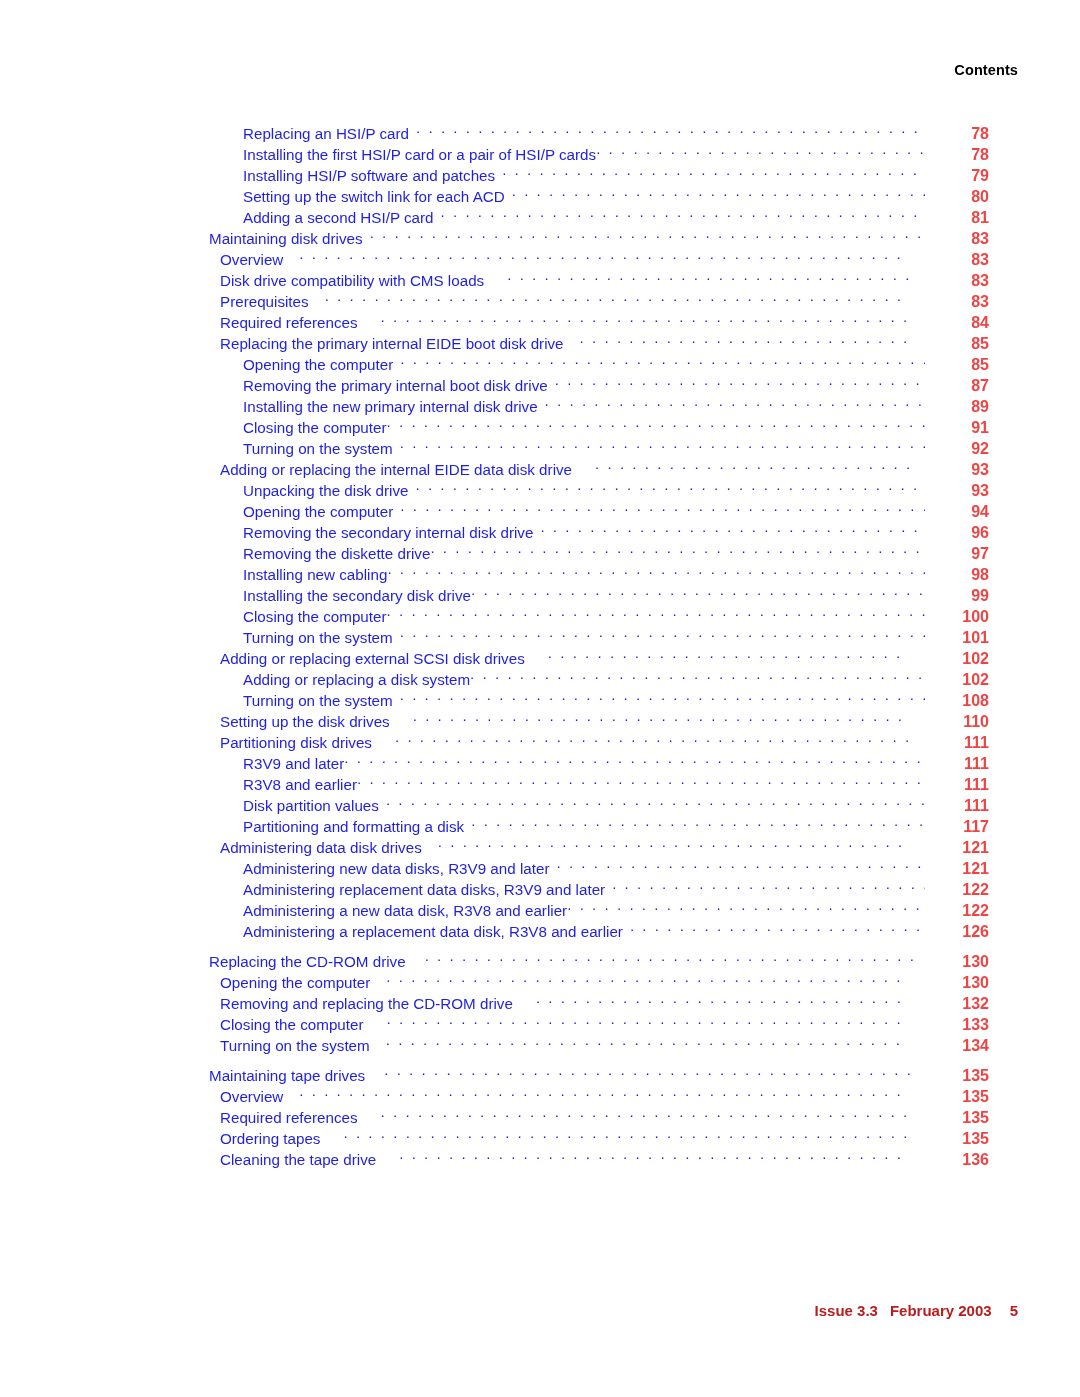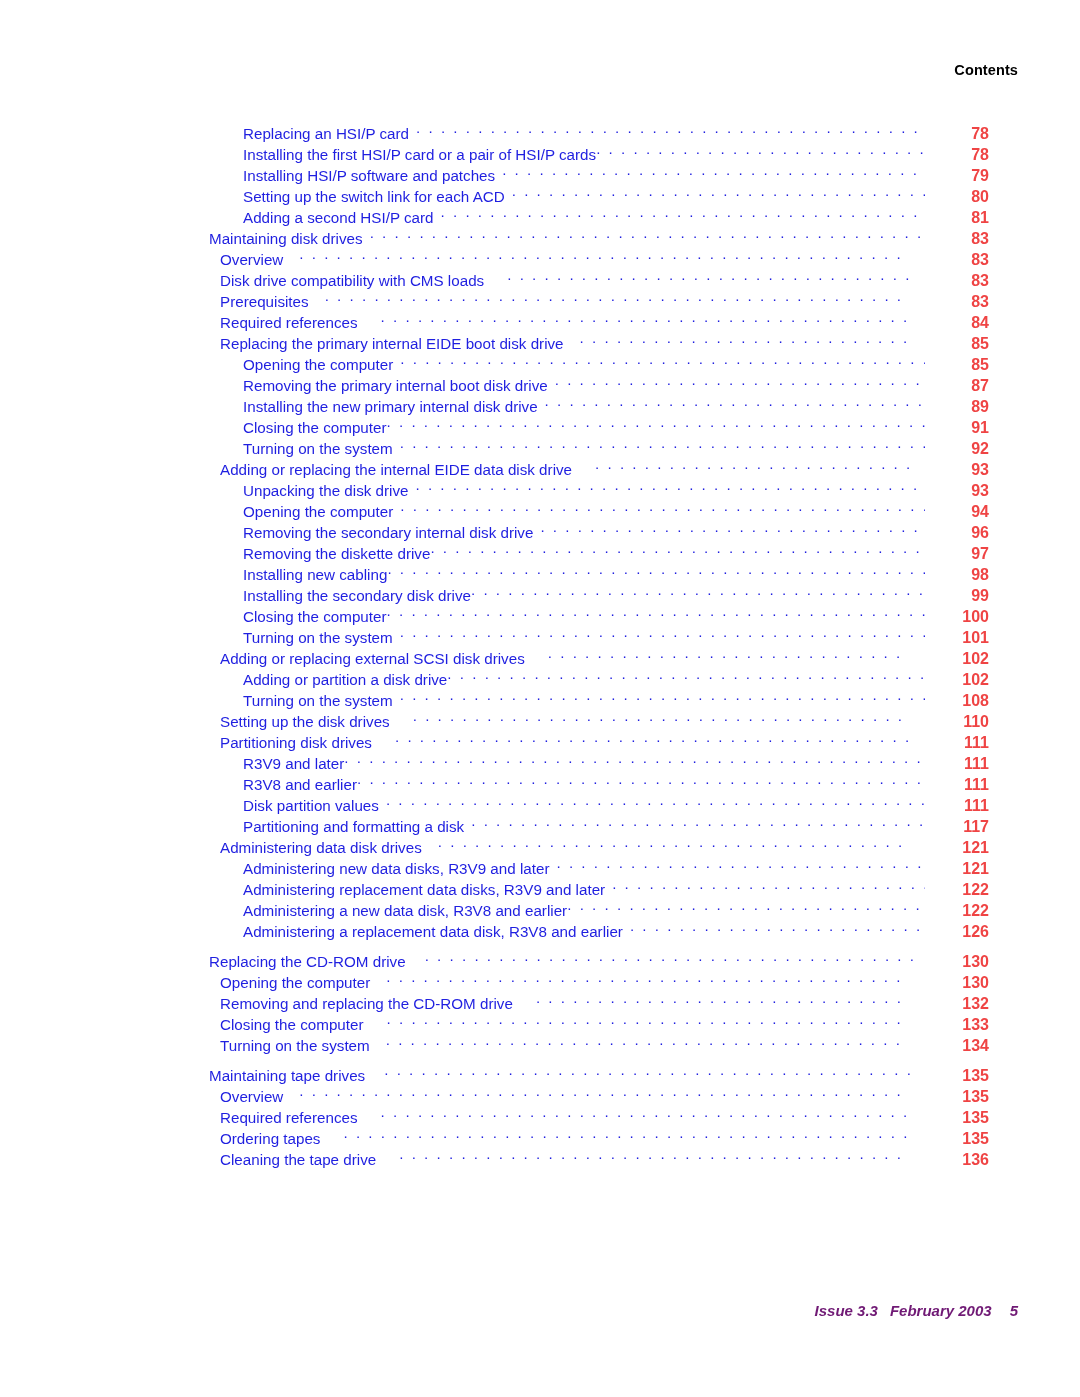--- a/index.html
+++ b/index.html
@@ -104,23 +104,22 @@
     font-size: 16px;
   }
 
   
   .footer {
     position: absolute;
     right: 62px;
     bottom: 78px;
     font-size: 15px;
     font-weight: bold;
-    color: #701a75;
+    color: #b91c1c;
     white-space: nowrap;
-    font-style: italic;
   }
   .footer .issue { margin-right: 12px; }
   .footer .date  { margin-right: 18px; }
   .footer .folio { }
 </style>
 </head>
 <body>
 
 <div class="page">
 
@@ -251,21 +250,21 @@
         <span class="entry-title sp">Turning on the system</span>
         <span class="leader"></span>
         <span class="page-num">101</span>
       </div>
       <div class="toc-entry lvl-2">
         <span class="entry-title sp">Adding or replacing external SCSI disk drives</span>
         <span class="leader"></span>
         <span class="page-num">102</span>
       </div>
       <div class="toc-entry lvl-3">
-        <span class="entry-title">Adding or partition a disk drive</span>
+        <span class="entry-title">Adding or replacing a disk system</span>
         <span class="leader"></span>
         <span class="page-num">102</span>
       </div>
       <div class="toc-entry lvl-3">
         <span class="entry-title sp">Turning on the system</span>
         <span class="leader"></span>
         <span class="page-num">108</span>
       </div>
       <div class="toc-entry lvl-2">
         <span class="entry-title sp">Setting up the disk drives</span>

